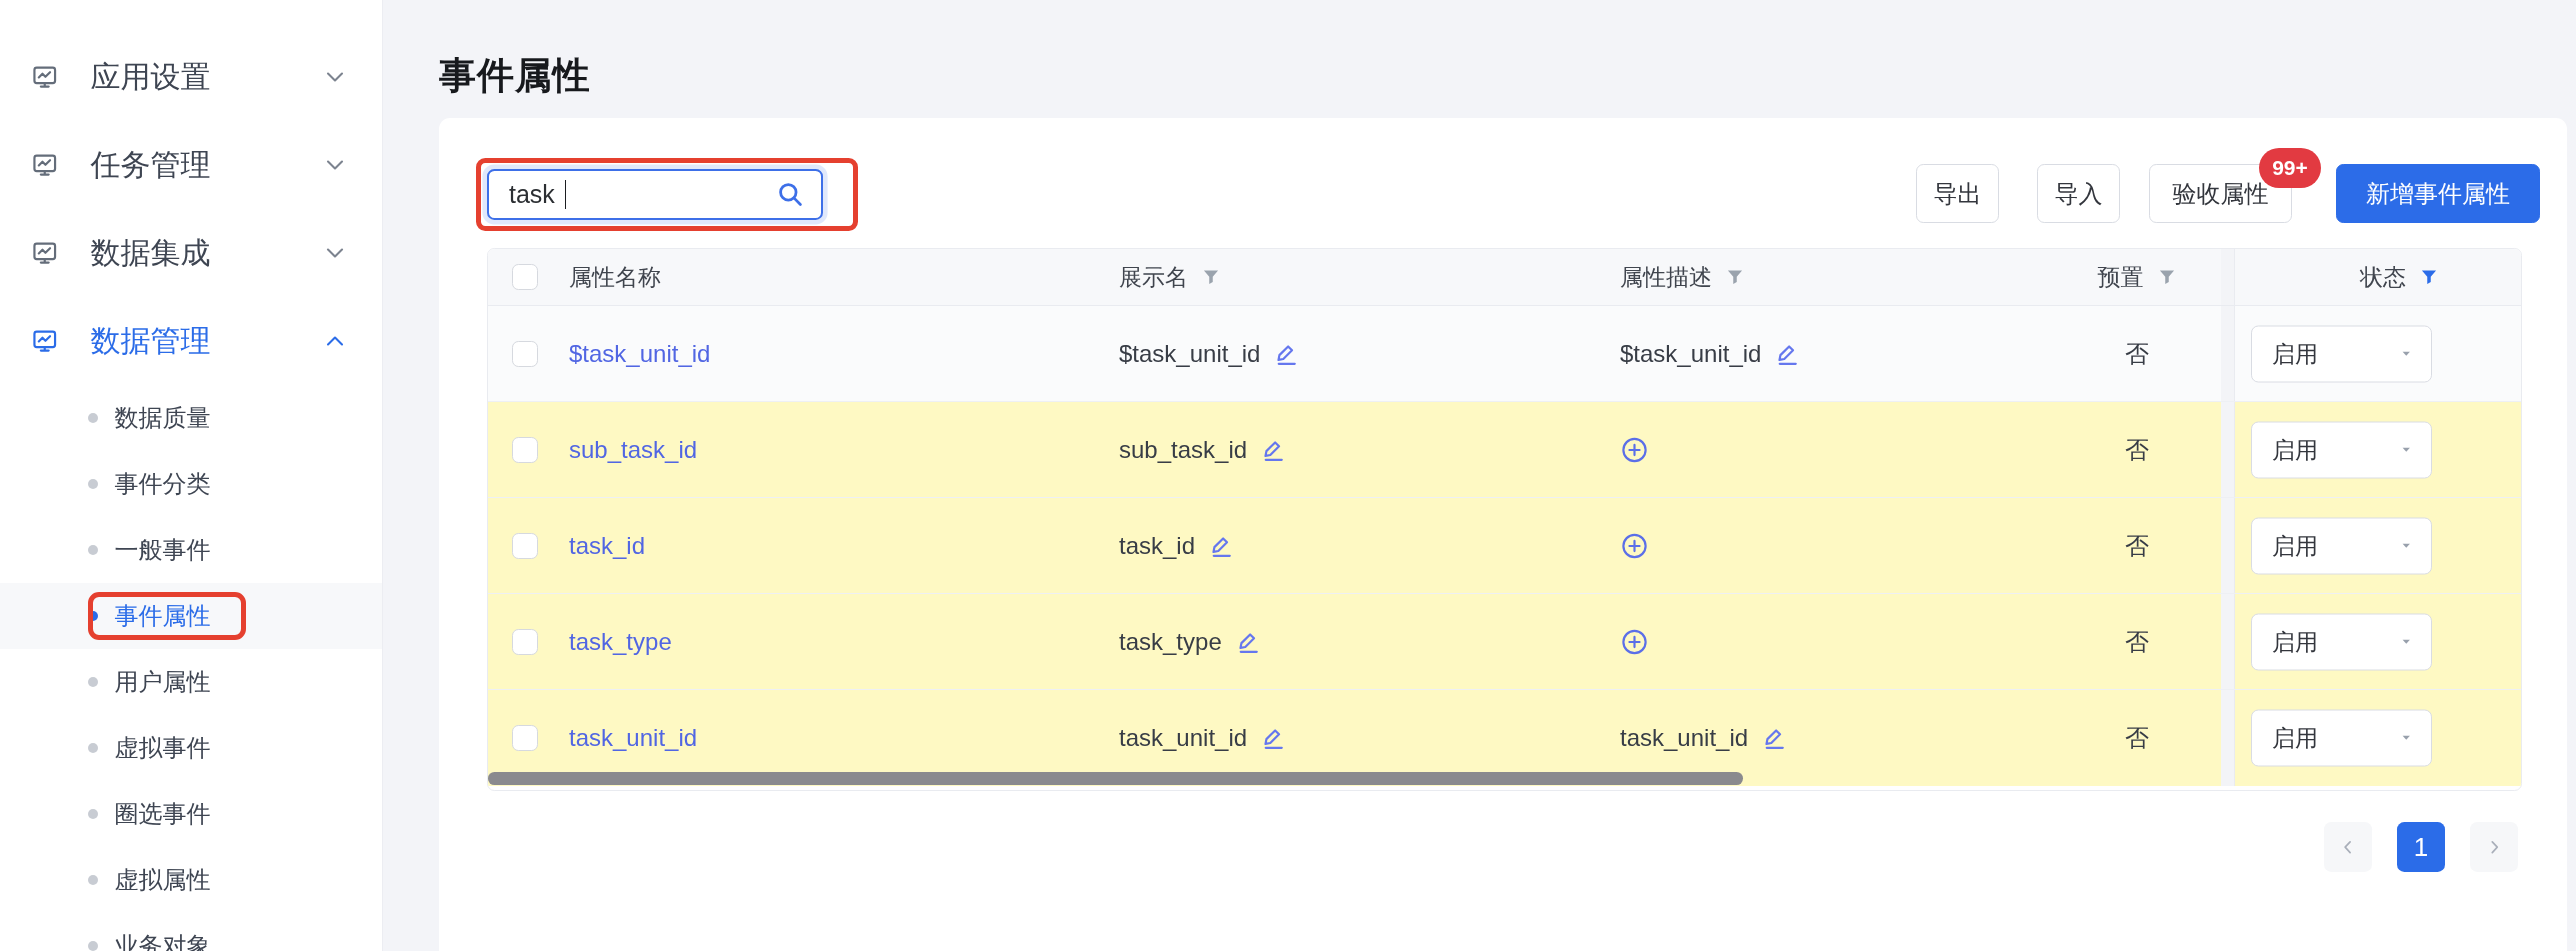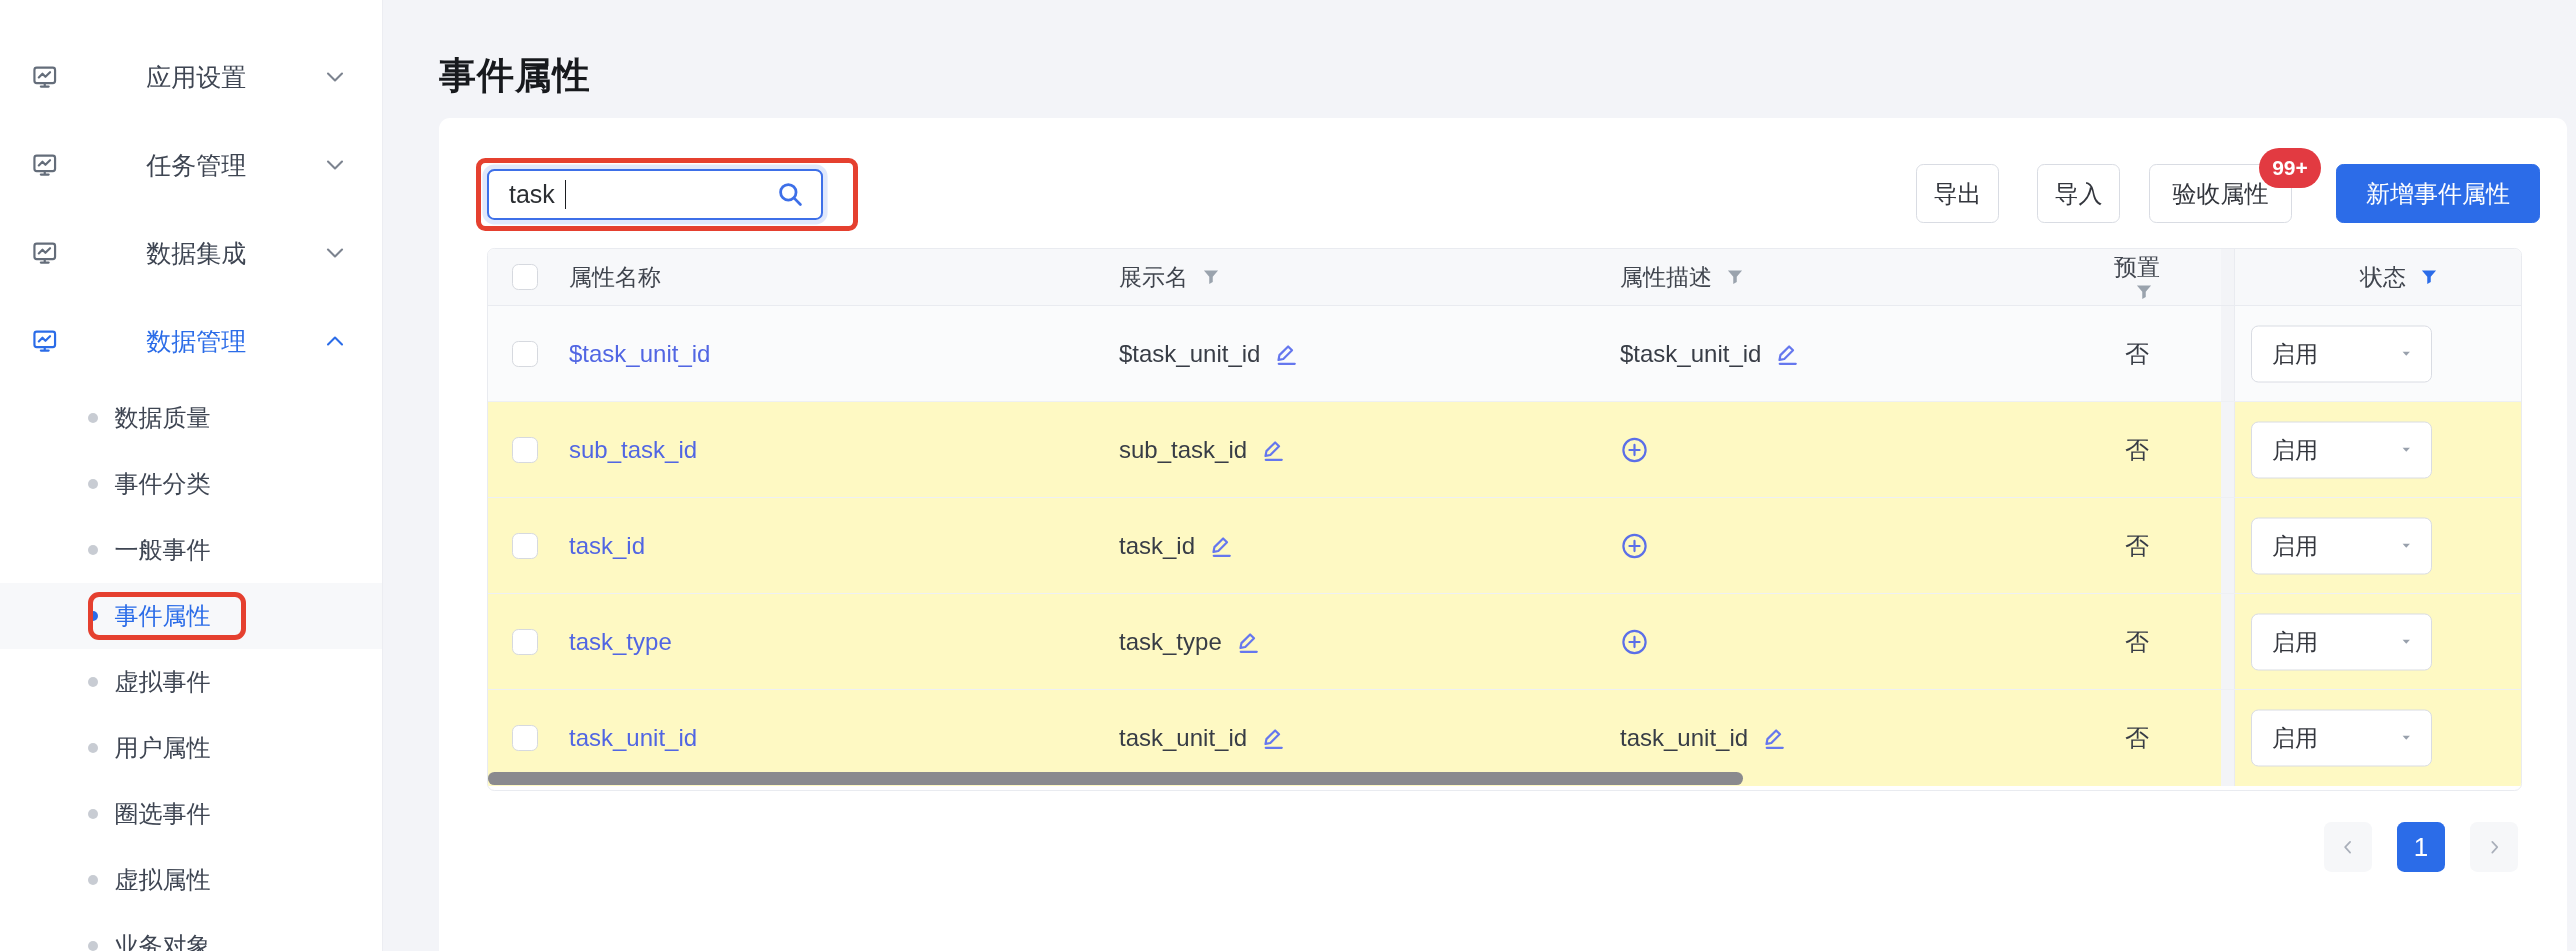--- a/index.html
+++ b/index.html
@@ -8,21 +8,21 @@
     font-family:"Liberation Sans","DejaVu Sans",sans-serif;
     background:#f3f4f8; position:relative; color:#383d46;
   }
   
   .sidebar { position:absolute; left:0; top:0; width:383px; height:951px;
     background:#fff; border-right:0.9px solid #ecedf2; z-index:2; }
   .nav-top { padding-top:33px; }
   .nav-item { height:88px; display:flex; align-items:center; padding:0 35px 0 31px;
     cursor:pointer; color:#3e4552; }
   .nav-item .mon { width:27.5px; height:27.5px; color:#646d7a; flex:none; }
-  .nav-item .lbl { font-size:25px; margin-left:11px; flex:1;text-align:center; }
+  .nav-item .lbl { font-size:30px; margin-left:32px; flex:1; }
   .nav-item .chev { width:24px; height:24px; color:#7c838f; flex:none; }
   .nav-item.active { color:#2b6ce8; }
   .nav-item.active .mon, .nav-item.active .chev { color:#2b6ce8; }
   .nav-item.active .lbl { color:#2b6ce8; }
   .sub-list { }
   .sub-item { height:66px; display:flex; align-items:center; position:relative; cursor:pointer; }
   .sub-item .dot { width:10px; height:10px; border-radius:50%; background:#c8ccd3;
     margin-left:88px; flex:none; }
   .sub-item .lbl { font-size:24px; color:#3e4552; margin-left:16.5px; }
   .sub-item.active { background:#f7f8fa; }
@@ -62,21 +62,21 @@
   .t-head { position:relative; height:57px; background:#f7f8fa; border-bottom:0.9px solid #e9ebf0;
     font-size:23px; color:#40454e; }
   .t-row { position:relative; height:96px; background:#fef9c3; border-bottom:0.9px solid #eef0f4;
     font-size:24px; }
   .t-row.hover { background:#fafbfc; }
   .cell { position:absolute; top:50%; transform:translateY(-50%); display:flex; align-items:center; }
   .c-check { left:24px; }
   .c-name { left:81px; }
   .c-display { left:631px; }
   .c-desc { left:1132px; }
-  .c-preset { left:1593px; width:112px; justify-content:center;flex-direction:column; }
+  .c-preset { left:1593px; width:112px; justify-content:center; }
   .c-status-h { left:1872px; }
   .c-select { left:1763px;border-radius:27px; }
   .checkbox { width:26px; height:26px; border:1.8px solid #d6d9df; border-radius:6.4px;
     background:#fff; cursor:pointer; }
   .funnel { width:20px; height:20px; margin-left:13px; color:#9aa3ad; cursor:pointer; }
   .funnel.active { color:#2b6ce8; }
   .link { color:#5166e3; cursor:pointer; }
   .edit-ic { width:27.5px; height:27.5px; margin-left:13px; color:#6577ee; cursor:pointer; }
   .plus-ic { width:29px; height:29px; color:#5b6fe8; cursor:pointer; }
   .divider-strip { position:absolute; left:1733px; top:0; width:13px; height:100%;
@@ -192,25 +192,25 @@
       <span class="dot"></span>
       <span class="lbl">一般事件</span>
     </div>
     <div class="sub-item active">
       <span class="dot"></span>
       <span class="lbl">事件属性</span>
       <span class="anno sidebar-anno"></span>
     </div>
     <div class="sub-item">
       <span class="dot"></span>
+      <span class="lbl">用户属性</span>
+    </div>
+    <div class="sub-item">
+      <span class="dot"></span>
       <span class="lbl">虚拟事件</span>
-    </div>
-    <div class="sub-item">
-      <span class="dot"></span>
-      <span class="lbl">用户属性</span>
     </div>
     <div class="sub-item">
       <span class="dot"></span>
       <span class="lbl">圈选事件</span>
     </div>
     <div class="sub-item">
       <span class="dot"></span>
       <span class="lbl">虚拟属性</span>
     </div>
     <div class="sub-item">

